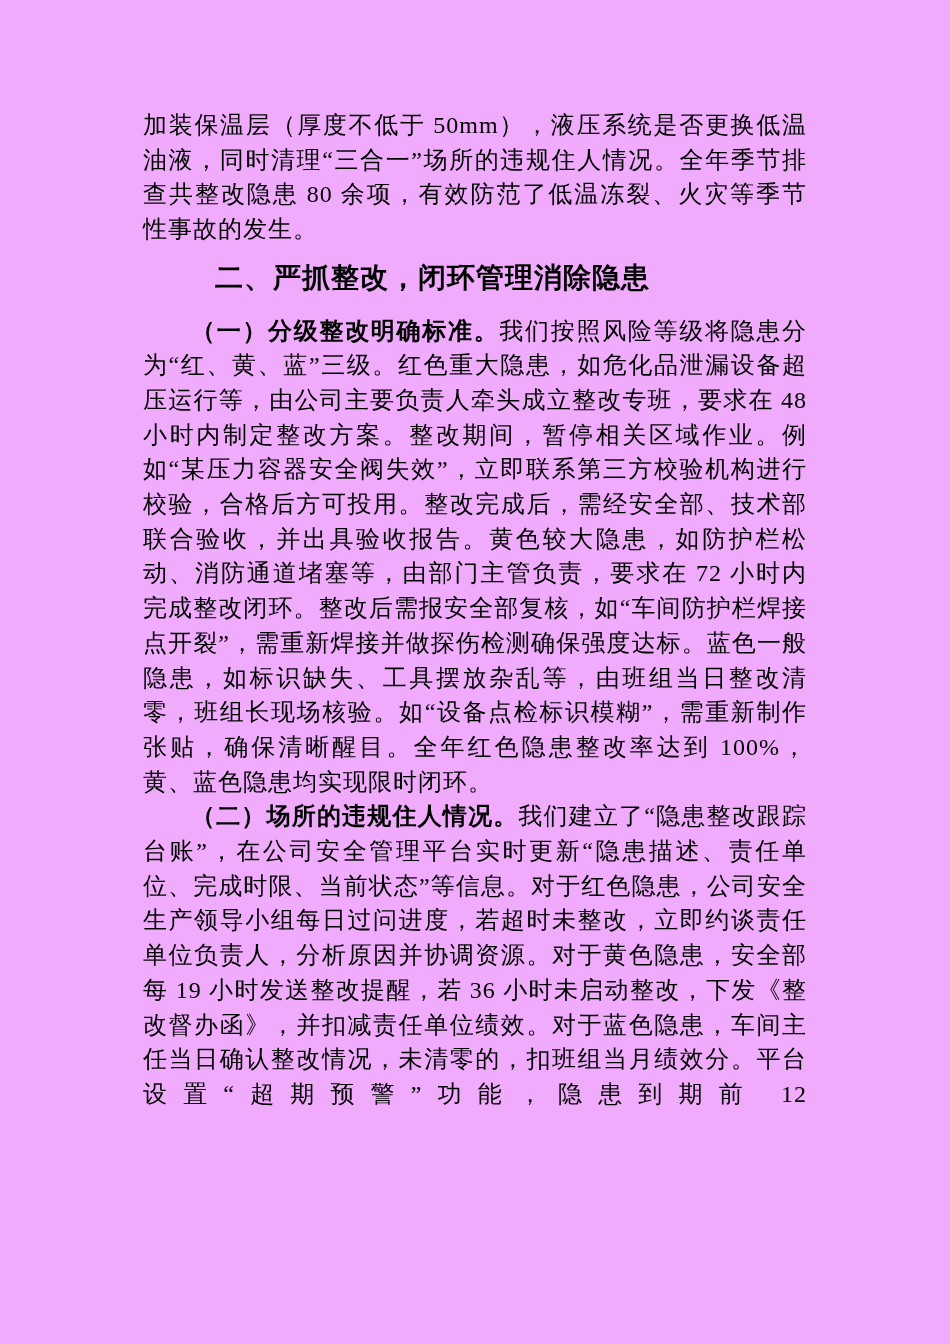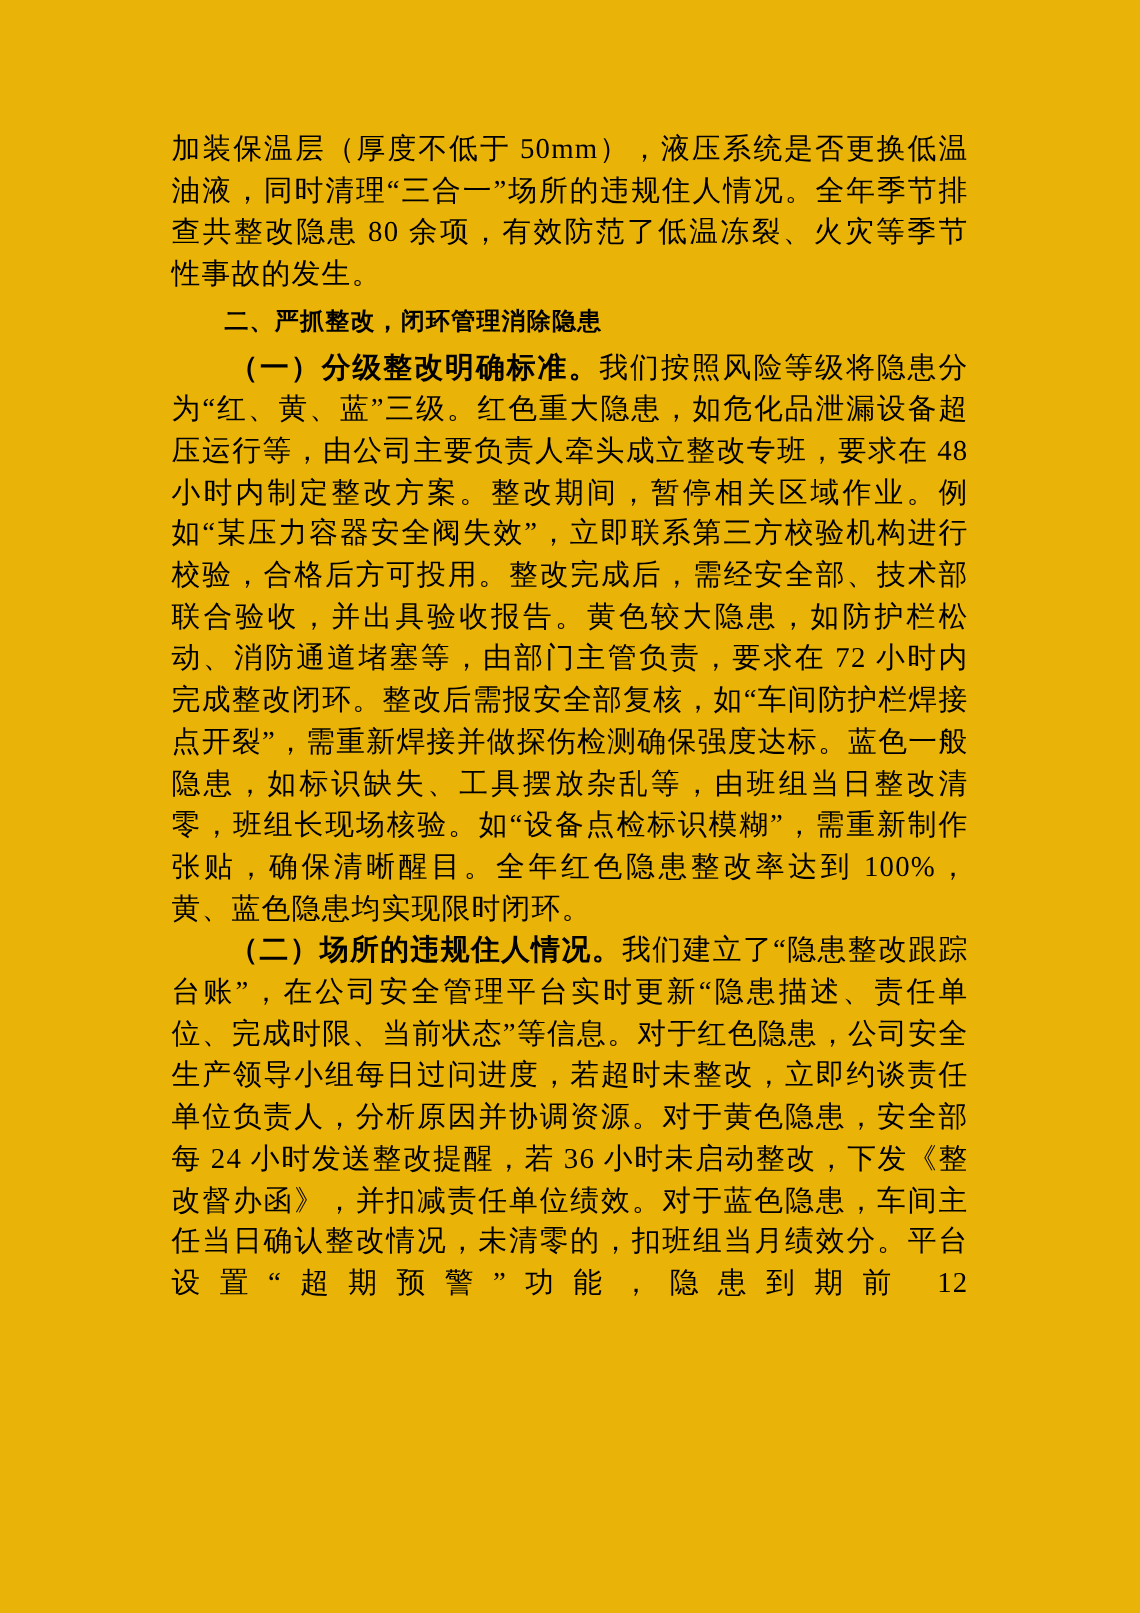--- a/index.html
+++ b/index.html
@@ -4,21 +4,21 @@
 <style>
   html, body {
     margin: 0;
     padding: 0;
     background: #ffffff;
   }
   .page {
     position: relative;
     width: 950px;
     height: 1344px;
-    background: #eab308;
+    background: #f0abfc;
     overflow: hidden;
     color: #000000;
     font-family: "Liberation Serif", serif;
   }
   .text-block {
     position: absolute;
     left: 143px;
     top: 108px;
     width: 664px;
     font-size: 24px;
@@ -29,28 +29,28 @@
   }
   .text-block p {
     margin: 0;
     padding: 0;
     text-indent: 2em;
   }
   p.continuation {
     text-indent: 0;
   }
   .section-heading {
-    margin: 4px;
+    margin: 16px;
     padding: 0;
     text-indent: 2em;
-    font-size: 20px;
+    font-size: 28px;
     line-height: 34.7px;
     font-weight: 700;
     letter-spacing: 1px;
-    font-family: Liberation Serif, serif;
+    font-family: Liberation Mono, monospace;
   }
   .item-lead {
     font-weight: 700;
   }
   p.cutoff {
     text-align-last: justify;
   }
 </style>
 </head>
 <body>
@@ -58,16 +58,16 @@
 <div class="page">
   <div class="text-block">
 
     <p class="continuation">加装保温层（厚度不低于 50mm），液压系统是否更换低温油液，同时清理“三合一”场所的违规住人情况。全年季节排查共整改隐患 80 余项，有效防范了低温冻裂、火灾等季节性事故的发生。</p>
 
     <h2 class="section-heading">二、严抓整改，闭环管理消除隐患</h2>
 
 
     <p><span class="item-lead">（一）分级整改明确标准。</span><span>我们按照风险等级将隐患分为“红、黄、蓝”三级。红色重大隐患，如危化品泄漏设备超压运行等，由公司主要负责人牵头成立整改专班，要求在 48 小时内制定整改方案。整改期间，暂停相关区域作业。例如“某压力容器安全阀失效”，立即联系第三方校验机构进行校验，合格后方可投用。整改完成后，需经安全部、技术部联合验收，并出具验收报告。黄色较大隐患，如防护栏松动、消防通道堵塞等，由部门主管负责，要求在 72 小时内完成整改闭环。整改后需报安全部复核，如“车间防护栏焊接点开裂”，需重新焊接并做探伤检测确保强度达标。蓝色一般隐患，如标识缺失、工具摆放杂乱等，由班组当日整改清零，班组长现场核验。如“设备点检标识模糊”，需重新制作张贴，确保清晰醒目。全年红色隐患整改率达到 100%，黄、蓝色隐患均实现限时闭环。</span></p>
 
-    <p class="cutoff"><span class="item-lead">（二）场所的违规住人情况。</span><span>我们建立了“隐患整改跟踪台账”，在公司安全管理平台实时更新“隐患描述、责任单位、完成时限、当前状态”等信息。对于红色隐患，公司安全生产领导小组每日过问进度，若超时未整改，立即约谈责任单位负责人，分析原因并协调资源。对于黄色隐患，安全部每 24 小时发送整改提醒，若 36 小时未启动整改，下发《整改督办函》，并扣减责任单位绩效。对于蓝色隐患，车间主任当日确认整改情况，未清零的，扣班组当月绩效分。平台设置“超期预警”功能，隐患到期前 12</span></p>
+    <p class="cutoff"><span class="item-lead">（二）场所的违规住人情况。</span><span>我们建立了“隐患整改跟踪台账”，在公司安全管理平台实时更新“隐患描述、责任单位、完成时限、当前状态”等信息。对于红色隐患，公司安全生产领导小组每日过问进度，若超时未整改，立即约谈责任单位负责人，分析原因并协调资源。对于黄色隐患，安全部每 19 小时发送整改提醒，若 36 小时未启动整改，下发《整改督办函》，并扣减责任单位绩效。对于蓝色隐患，车间主任当日确认整改情况，未清零的，扣班组当月绩效分。平台设置“超期预警”功能，隐患到期前 12</span></p>
 
   </div>
 </div>
 
 </body></html>

